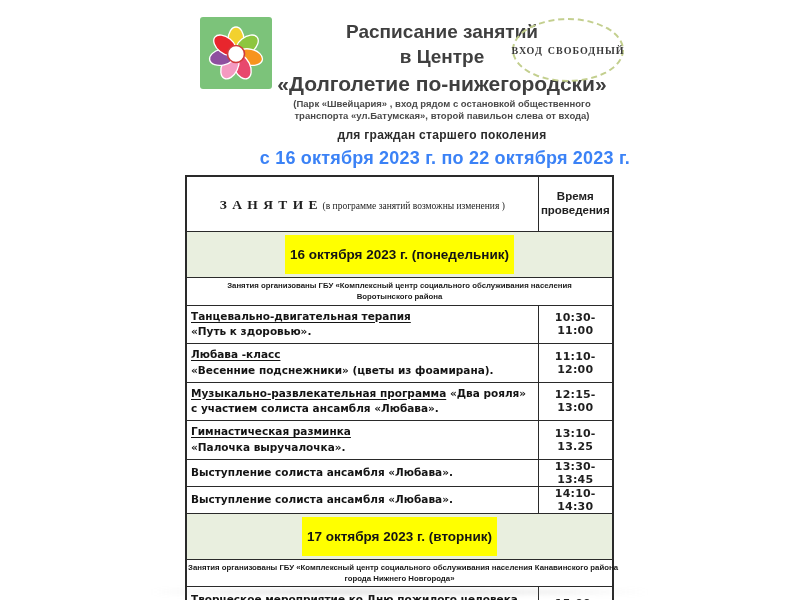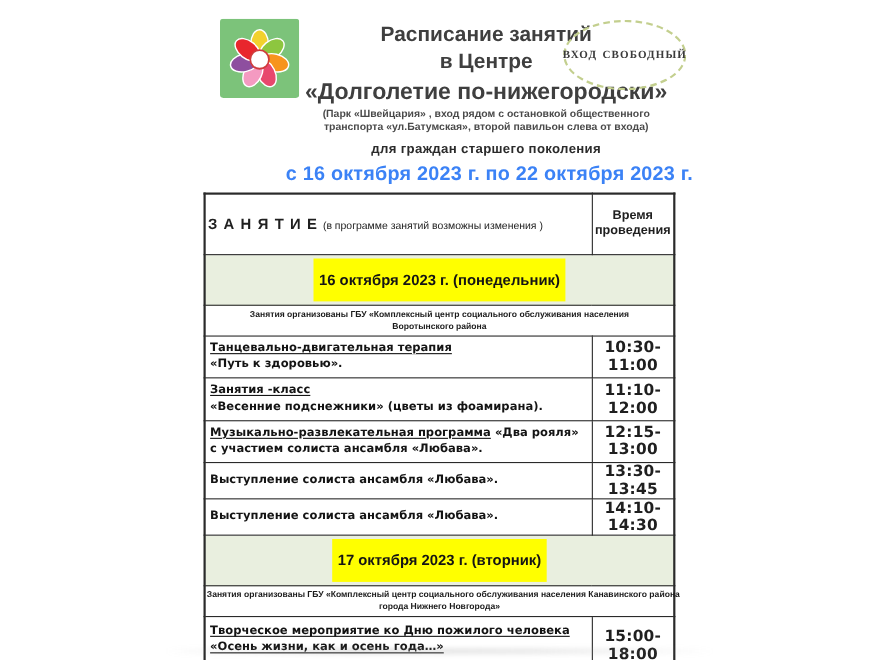--- a/index.html
+++ b/index.html
@@ -44,21 +44,21 @@
   }
 
   
   table.schedule{
     position:absolute;left:185px;top:175px;width:427px;
     border-collapse:collapse;border:2px solid var(--border);
     table-layout:fixed;
   }
   table.schedule td{border:1.5px solid var(--border);vertical-align:middle;}
   .head-act{
-    width:352px;text-align:left;padding:18px 2px;height:32px;
+    width:352px;text-align:center;padding:18px 2px;height:32px;font-family:Liberation Serif, serif;
   }
   .head-act .big{font-size:13.5px;font-weight:700;letter-spacing:1px;}
   .head-act .small{font-size:9.5px;font-weight:400;color:#222;}
   .head-time{
     width:75px;text-align:center;font-size:11.5px;font-weight:700;line-height:1.2;padding:2px;
   }
   .section-cell{
     background:var(--section-bg);text-align:center;padding:3px 2px;height:24px;
   }
   .hl{
@@ -73,21 +73,21 @@
   .act-cell{
     text-align:left;padding:3px 4px;font-family:"DejaVu Sans", sans-serif;
     font-size:10.5px;font-weight:700;line-height:1.5;color:#141414;
   }
   .act-cell.tall{height:82px;vertical-align:top;padding-top:5px;}
   .act-cell .u{text-decoration:underline;text-underline-offset:2px;}
   .act-cell .i{font-style:italic;}
   .act-cell .line.gap{height:13px;}
   .time-cell{
     text-align:center;font-family:"DejaVu Sans", sans-serif;
-    font-size:14px;font-weight:700;letter-spacing:.2px;
+    font-size:11px;font-weight:700;letter-spacing:.2px;
   }
   .time-cell.top{vertical-align:top;padding-top:10px;}
 
   .scan-artifact{
     position:absolute;left:150px;top:589px;width:500px;height:6px;
     background:linear-gradient(to right, transparent, rgba(150,150,150,.25), rgba(160,160,160,.2), transparent);
     filter:blur(2px);
   }
 </style>
 </head>
@@ -147,31 +147,38 @@
         </tr>
         <tr>
           <td class="act-cell">
             <div class="line"><span class="u">Танцевально-двигательная терапия</span></div>
             <div class="line"><span>«Путь к здоровью».</span></div>
           </td>
           <td class="time-cell">10:30-11:00</td>
         </tr>
         <tr>
           <td class="act-cell">
-            <div class="line"><span class="u">Занятия -класс</span></div>
+            <div class="line"><span class="u">Любава -класс</span></div>
             <div class="line"><span>«Весенние подснежники» (цветы из фоамирана).</span></div>
           </td>
           <td class="time-cell">11:10-12:00</td>
         </tr>
         <tr>
           <td class="act-cell">
             <div class="line"><span class="u">Музыкально-развлекательная программа</span><span> «Два рояля»</span></div>
             <div class="line"><span>с участием солиста ансамбля «Любава».</span></div>
           </td>
           <td class="time-cell">12:15-13:00</td>
+        </tr>
+        <tr>
+          <td class="act-cell">
+            <div class="line"><span class="u">Гимнастическая разминка</span></div>
+            <div class="line"><span>«Палочка выручалочка».</span></div>
+          </td>
+          <td class="time-cell">13:10-13.25</td>
         </tr>
         <tr>
           <td class="act-cell">
             <div class="line"><span>Выступление солиста ансамбля «Любава».</span></div>
           </td>
           <td class="time-cell">13:30-13:45</td>
         </tr>
         <tr>
           <td class="act-cell">
             <div class="line"><span>Выступление солиста ансамбля «Любава».</span></div>

